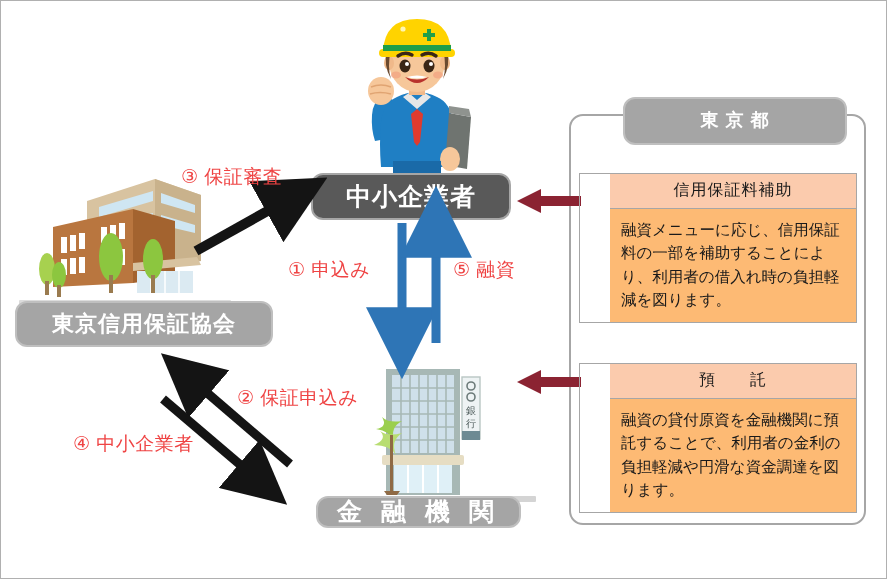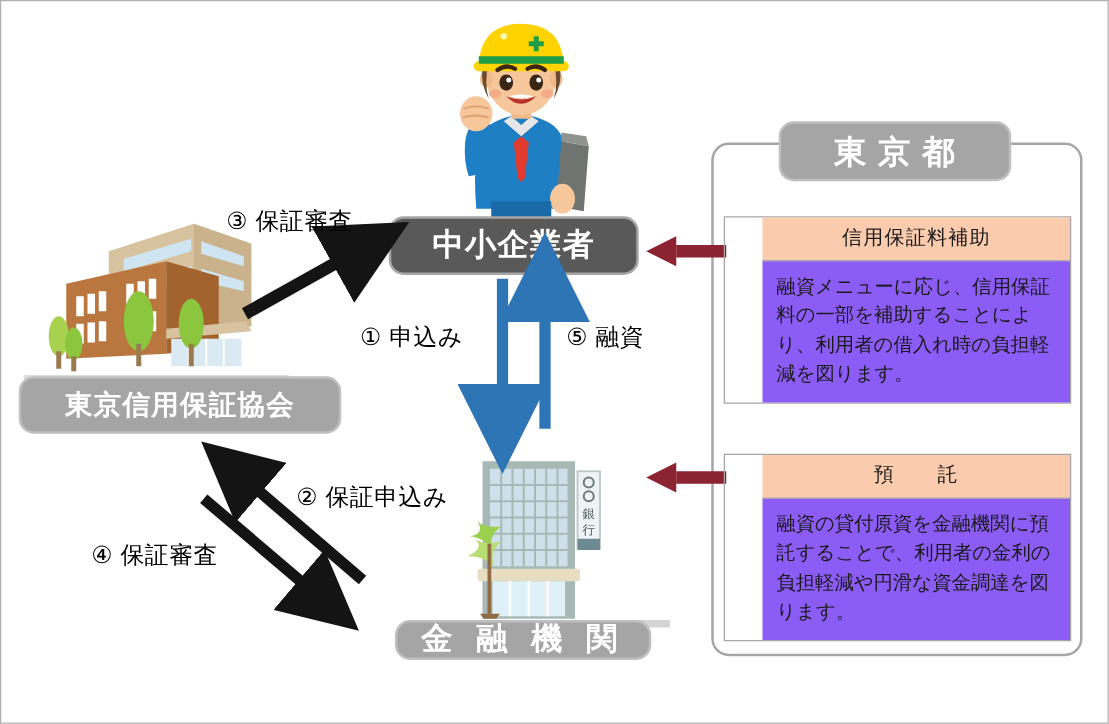--- a/index.html
+++ b/index.html
@@ -46,56 +46,56 @@
     position:absolute;
     left:568px;top:113px;
     width:297px;height:411px;
     border:2px solid #a6a6a6;
     border-radius:14px;
     background:transparent;
     box-sizing:border-box;
   }
   #tokyo-header{
     left:622px;top:96px;
-    width:186px;height:48px;
-    font-size:26px;
+    width:224px;height:48px;
+    font-size:18px;
     z-index:6;
   }
   .info-card{
     position:absolute;
     width:278px;
     border:1px solid #a6a6a6;
     box-sizing:border-box;
     z-index:5;
     padding-left:30px;
   }
   .info-head{
     background:#fbcbad;
     border-bottom:1px solid #a6a6a6;
     text-align:center;
     font-size:16px;
     color:#1a1a1a;
     padding:6px 0 7px 0;
     letter-spacing:1px;
   }
   .info-body{
-    background:#8b5cf6;
+    background:#fdba74;
     font-size:15.5px;
     color:#1a1a1a;
     line-height:1.5;
     padding:9px 11px 11px 11px;
   }
   #card-hosho{left:578px;top:172px;}
   #card-yotaku{left:578px;top:362px;}
 
   
   .step-label{
     position:absolute;
     font-size:19px;
-    color:#000000;
+    color:#ef4444;
     white-space:nowrap;
     letter-spacing:0.5px;
   }
   #label-3{left:180px;top:163px;}
   #label-1{left:287px;top:256px;}
   #label-5{left:452px;top:256px;}
   #label-2{left:236px;top:384px;}
   #label-4{left:72px;top:430px;}
 
   
@@ -305,21 +305,21 @@
     <g>
       <rect x="540" y="376" width="40" height="10" fill="#8b2332"></rect>
       <path d="M540 369 L516 381 L540 393 Z" fill="#8b2332"></path>
     </g>
   </svg>
 
   <div class="step-label" id="label-3">③  保証審査</div>
   <div class="step-label" id="label-1">①  申込み</div>
   <div class="step-label" id="label-5">⑤  融資</div>
   <div class="step-label" id="label-2">②  保証申込み</div>
-  <div class="step-label" id="label-4">④  保証審査</div>
+  <div class="step-label" id="label-4">④  中小企業者</div>
 
   <div class="pill pill-gray" id="tokyo-header">
     <span>東 京 都</span>
   </div>
 
   <div class="info-card" id="card-hosho">
     <div class="info-head">信用保証料補助</div>
     <div class="info-body">融資メニューに応じ、信用保証料の一部を補助することにより、利用者の借入れ時の負担軽減を図ります。</div>
   </div>
 

